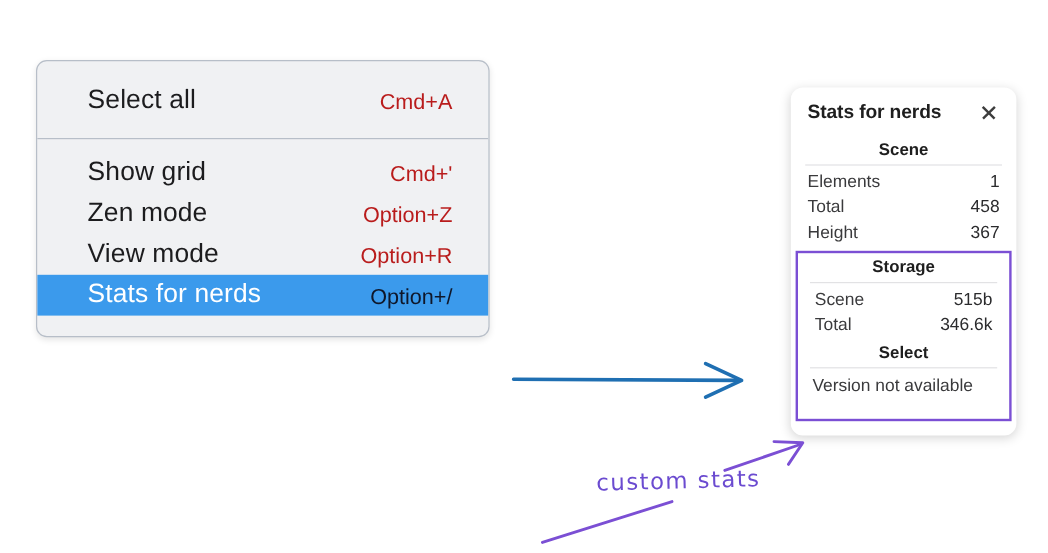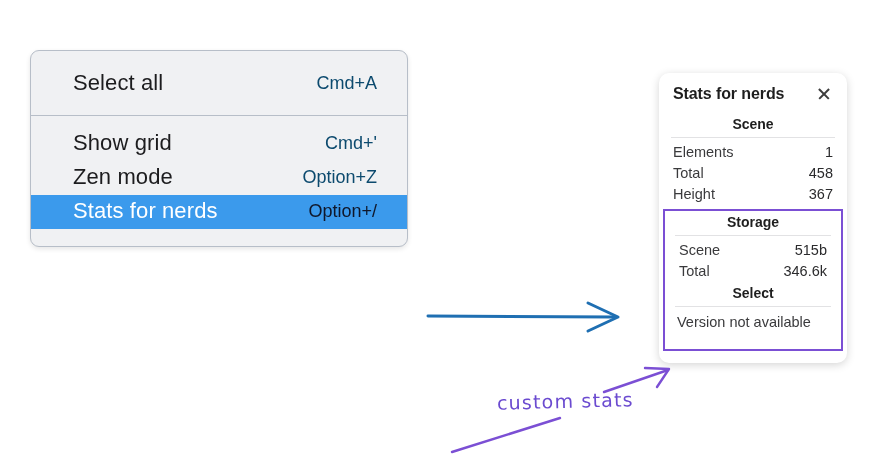--- a/index.html
+++ b/index.html
@@ -32,35 +32,35 @@
   }
   .menu-section.sec-top { padding: 16px 0 14px 0; }
   .menu-section.sec-bottom { padding: 11px 0 17px 0; }
   .menu-divider {
     height: 1px;
     background: #b7bec8;
     width: 100%;
   }
   .menu-item {
     display: flex;
-    align-items: center;
+    align-items: flex-end;
     justify-content: space-between;
     padding: 3px 30px 5px 42px;
     box-sizing: border-box;
     cursor: default;
   }
   .menu-item .mi-label {
     font-size: 22px;
     color: #1c1c1e;
     letter-spacing: 0.1px;
     white-space: nowrap;
   }
   .menu-item .mi-shortcut {
     font-size: 18px;
-    color: #0c4a6e;
+    color: #b91c1c;
     white-space: nowrap;
   }
   .menu-item.selected {
     background: #3b9aec;
   }
   .menu-item.selected .mi-label { color: #ffffff; }
   .menu-item.selected .mi-shortcut { color: #0f172a; }
 
   
   #stats-panel {
@@ -177,20 +177,24 @@
   <div class="menu-divider"></div>
 
   <div class="menu-section sec-bottom">
     <div class="menu-item">
       <span class="mi-label">Show grid</span>
       <span class="mi-shortcut">Cmd+'</span>
     </div>
     <div class="menu-item">
       <span class="mi-label">Zen mode</span>
       <span class="mi-shortcut">Option+Z</span>
+    </div>
+    <div class="menu-item">
+      <span class="mi-label">View mode</span>
+      <span class="mi-shortcut">Option+R</span>
     </div>
     <div class="menu-item selected">
       <span class="mi-label">Stats for nerds</span>
       <span class="mi-shortcut">Option+/</span>
     </div>
   </div>
 </div>
 
 <div id="stats-panel">
 

